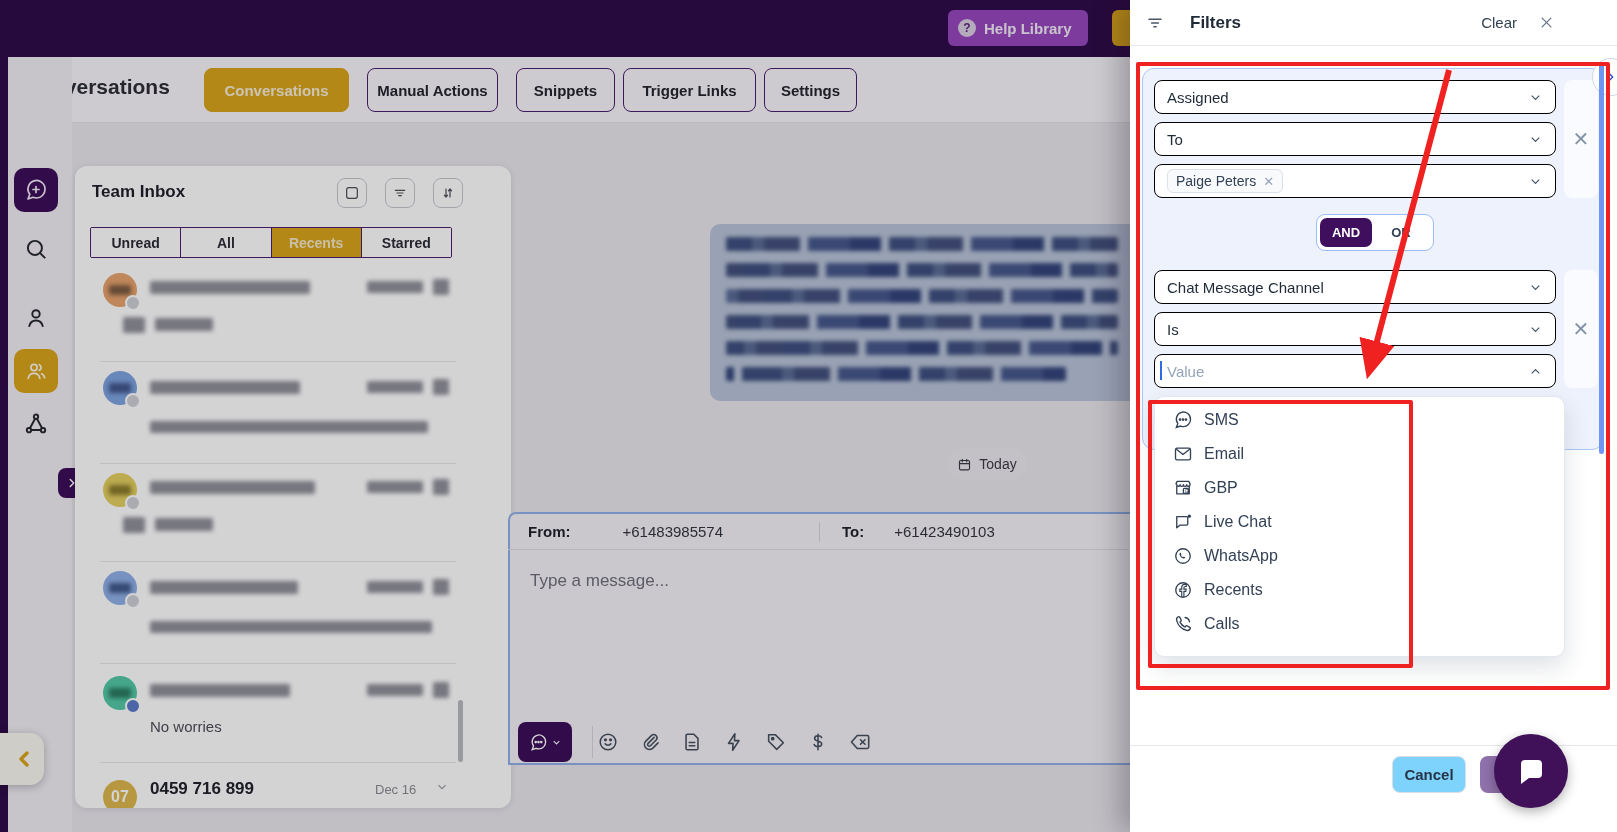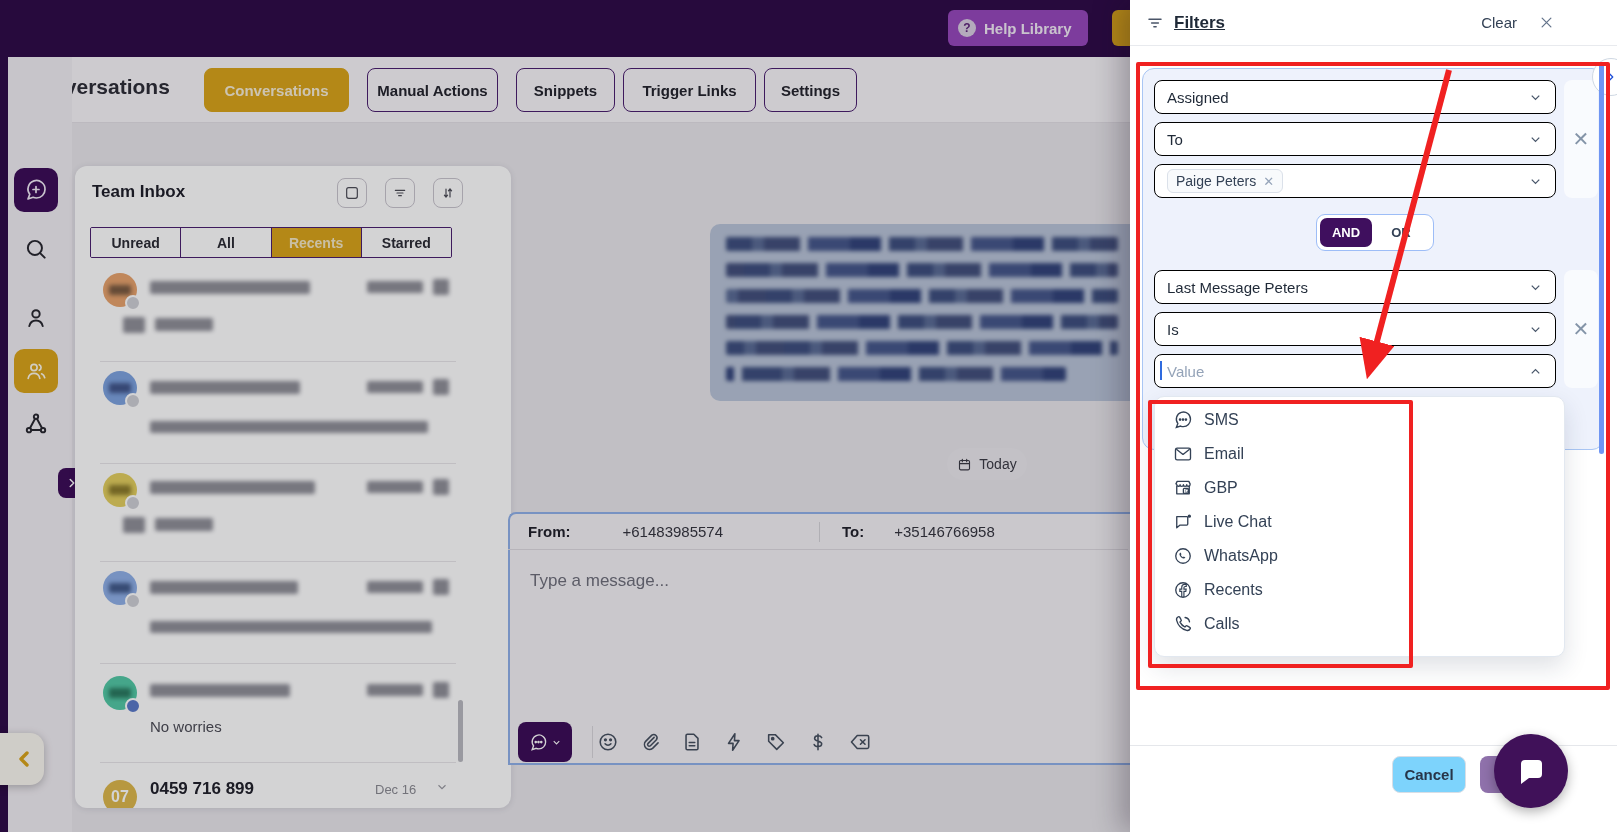--- a/index.html
+++ b/index.html
@@ -316,21 +316,21 @@
       </svg>
     <span>Today</span>
   </div>
 
   <div class="abs compose"></div>
   <div class="abs fromto-row">
     <span class="ft-label" style="margin-left:20px;">From:</span>
     <span style="margin-left:52px;">+61483985574</span>
     <span style="margin-left:96px;width:1px;height:20px;background:#d5d3d8;"></span>
     <span class="ft-label" style="margin-left:22px;">To:</span>
-    <span style="margin-left:30px;">+35146766958</span>
+    <span style="margin-left:30px;">+61423490103</span>
   </div>
   <div class="abs placeholder">Type a message...</div>
 
   <div class="abs sms-btn">
     <svg width="19" height="19" viewBox="0 0 24 24" fill="none" stroke="currentColor" stroke-width="1.7" stroke-linecap="round">
         <path d="M21 11.5a8.5 8.5 0 0 1-8.5 8.5c-1.2 0-2.4-.25-3.4-.7L4 21l1.8-4.8A8.5 8.5 0 1 1 21 11.5z"></path>
         <circle cx="8.5" cy="11.5" r="0.8" fill="currentColor"></circle>
         <circle cx="12" cy="11.5" r="0.8" fill="currentColor"></circle>
         <circle cx="15.5" cy="11.5" r="0.8" fill="currentColor"></circle>
       </svg>
@@ -383,21 +383,21 @@
 
   <div class="abs dim"></div>
 
   <div class="abs panel"></div>
   <div class="abs panel-head">
     <span style="margin-left:16px;color:#4a5568;">
       <svg width="18" height="18" viewBox="0 0 24 24" fill="none" stroke="currentColor" stroke-width="2" stroke-linecap="round">
           <path d="M4 7h16M7.5 12h9M10.5 17h3"></path>
         </svg>
     </span>
-    <span class="panel-title" style="margin-left:10px;text-decoration:underline;">Filters</span>
+    <span class="panel-title" style="margin-left:26px;">Filters</span>
     <span class="clear-link" style="margin-left:auto;">Clear</span>
     <span style="margin:0 63px 0 22px;color:#64748b;">
       <svg width="15" height="15" viewBox="0 0 24 24" fill="none" stroke="currentColor" stroke-width="2" stroke-linecap="round">
           <path d="M5 5l14 14M19 5 5 19"></path>
         </svg>
     </span>
   </div>
 
   <div class="abs filter-card"></div>
 
@@ -429,21 +429,21 @@
       </span>
   </div>
   <div class="abs x-holder" style="top:80px;height:118px;">✕</div>
 
   <div class="abs logic-wrap">
     <div class="logic-and">AND</div>
     <div class="logic-or">OR</div>
   </div>
 
   <div class="abs field" style="top:270px;">
-    <span>Last Message Peters</span>
+    <span>Chat Message Channel</span>
     <span class="chev">
         <svg width="15" height="15" viewBox="0 0 24 24" fill="none" stroke="currentColor" stroke-width="2">
           <path d="m6 9 6 6 6-6"></path>
         </svg>
       </span>
   </div>
   <div class="abs field" style="top:312px;">
     <span>Is</span>
     <span class="chev">
         <svg width="15" height="15" viewBox="0 0 24 24" fill="none" stroke="currentColor" stroke-width="2">

